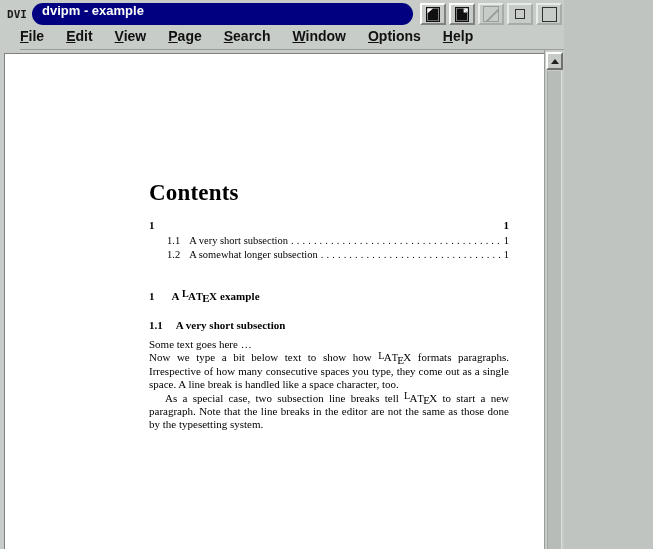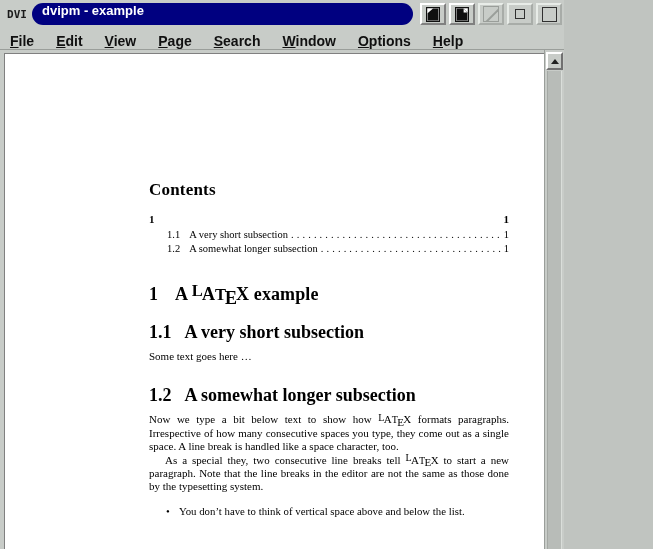--- a/index.html
+++ b/index.html
@@ -112,25 +112,26 @@
     width: 24px; height: 1.5px;
     background: #9a9e9a;
     transform: rotate(-45deg);
     transform-origin: center;
   }
 
   
   #menubar {
     height: 22px;
     display: flex;
-    align-items: flex-end;
-    padding-left: 10px;
+    align-items: flex-start;
+    padding-left: 0;
     background: #c8ccc8;
     border-bottom: 1px solid #9a9e9a;
     box-sizing: border-box;
+    margin-left: 20px;
   }
   .menu-item {
     font-size: 14px;
     font-weight: bold;
     color: #101010;
     margin-right: 22px;
     white-space: nowrap;
     cursor: default;
     font-family: "Liberation Sans", sans-serif;
   }
@@ -208,21 +209,21 @@
   
   #content {
     position: absolute;
     left: 144px;
     top: 126px;
     width: 360px;
     font-family: "Liberation Serif", serif;
     color: #000000;
   }
   #toc-title {
-    font-size: 17px;
+    font-size: 23px;
     font-weight: bold;
     margin: 0 0 12px 0;
     letter-spacing: 0.2px;
   }
   .toc-line {
     display: flex;
     align-items: baseline;
     font-size: 10.5px;
     line-height: 14px;
     white-space: nowrap;
@@ -237,29 +238,29 @@
     white-space: nowrap;
     letter-spacing: 3.1px;
     color: #000;
     margin: 0 3px;
     font-size: 10.5px;
   }
   .toc-pg { flex: 0 0 auto; text-align: right; }
   .toc-line.lvl1 .toc-dots { visibility: hidden; }
 
   h1.sec {
-    font-size: 18px;
+    font-size: 11px;
     font-weight: bold;
     margin: 28px 0 13px 0;
     letter-spacing: 0.1px;
   }
   h1.sec .secnum { margin-right: 17px; }
 
   h2.sub {
-    font-size: 18px;
+    font-size: 11px;
     font-weight: bold;
     margin: 17px 0 7px 0;
   }
   h2.sub .secnum { margin-right: 13px; }
 
   p.body {
     font-size: 11px;
     line-height: 13.4px;
     margin: 0;
     text-align: justify;
@@ -381,29 +382,27 @@
             <span class="toc-dots">.......................................</span>
             <span class="toc-pg">1</span>
           </div>
 
           <h1 class="sec"><span class="secnum">1</span><span>A </span><span class="latex-logo"><span class="la">L</span>A<span class="la" style="top:0;letter-spacing:0">T</span><span class="e">E</span>X</span><span> example</span></h1>
 
           <h2 class="sub"><span class="secnum">1.1</span><span>A very short subsection</span></h2>
 
           <p class="body">Some text goes here …</p>
 
-          <h2 class="sub" style="margin-top:22px"><span class="secnum">1.2</span><span>A somewhat longer subsection</span></h2>
 
           <p class="body"><span>Now we type a bit below text to show how </span><span class="latex-logo"><span class="la">L</span>A<span class="la" style="top:0;letter-spacing:0">T</span><span class="e">E</span>X</span><span> formats paragraphs. Irrespective of how many consecutive spaces you type, they come out as a single space. A line break is handled like a space character, too.</span></p>
 
-          <p class="body indent"><span>As a special they, two consecutive line breaks tell </span><span class="latex-logo"><span class="la">L</span>A<span class="la" style="top:0;letter-spacing:0">T</span><span class="e">E</span>X</span><span> to start a new paragraph. Note that the line breaks in the editor are not the same as those done by the typesetting system.</span></p>
+          <p class="body indent"><span>As a special case, two subsection line breaks tell </span><span class="latex-logo"><span class="la">L</span>A<span class="la" style="top:0;letter-spacing:0">T</span><span class="e">E</span>X</span><span> to start a new paragraph. Note that the line breaks in the editor are not the same as those done by the typesetting system.</span></p>
 
 
           <ul class="bullets">
-            <li>You don’t have to think of vertical space above and below the list.</li>
           </ul>
 
         </div>
       </div>
     </div>
 
     <div id="vscroll">
       <div id="scroll-up">
         <div class="arrow-up"></div>
       </div>

